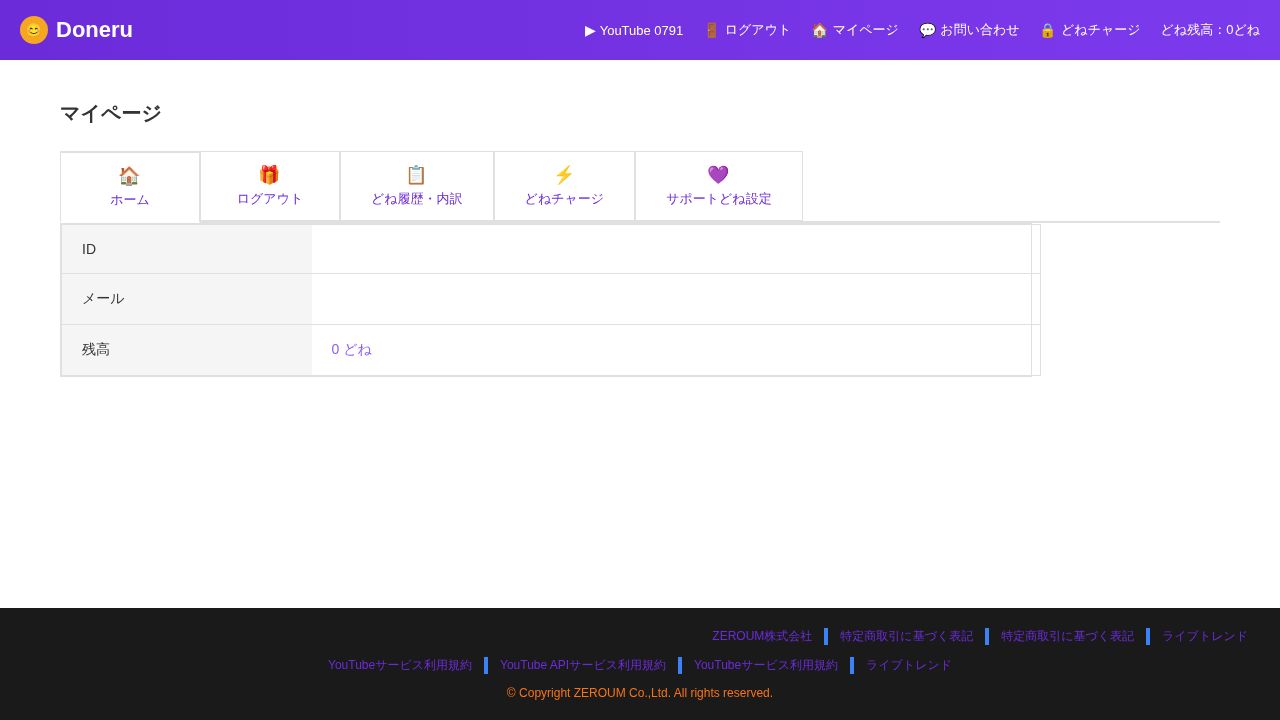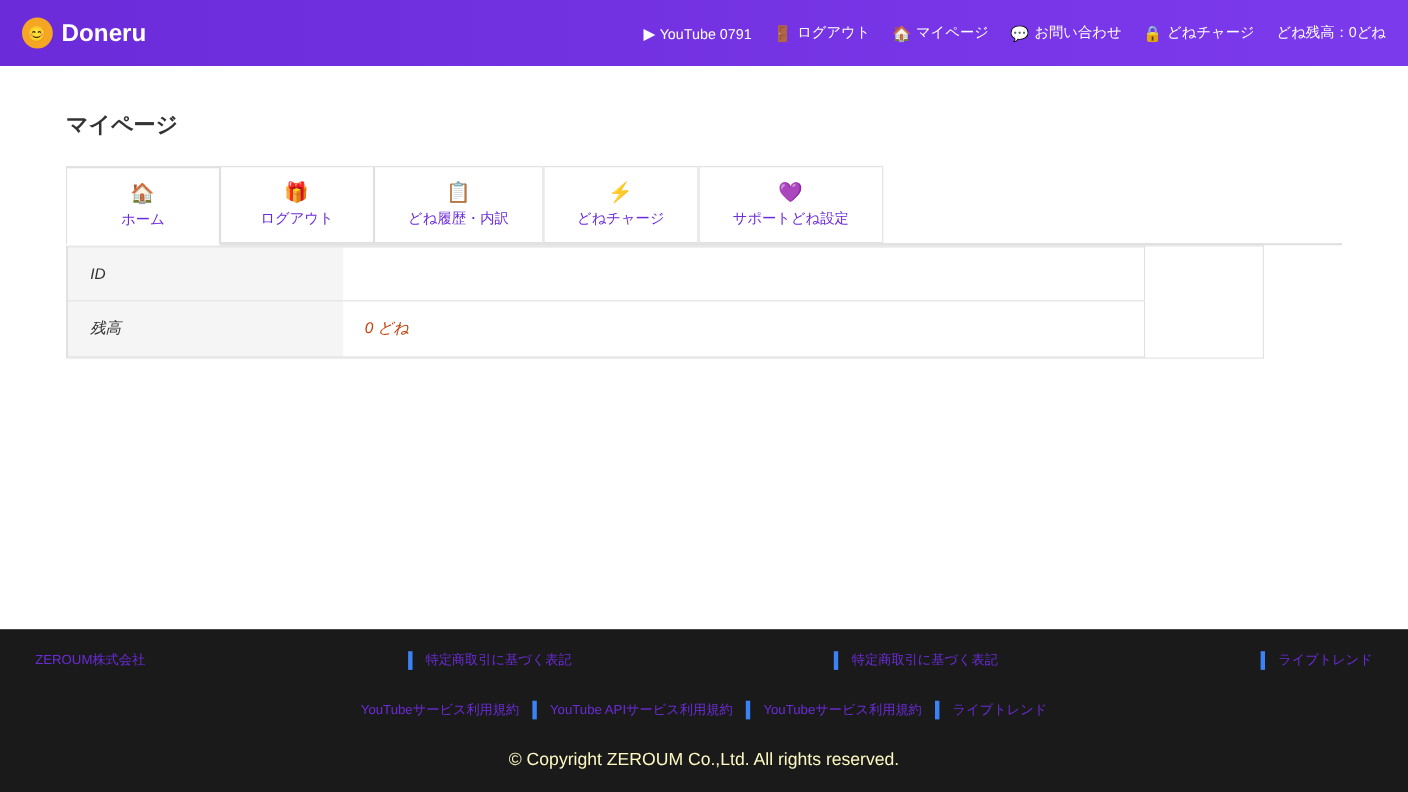--- a/index.html
+++ b/index.html
@@ -98,70 +98,69 @@
     
     .info-table {
       width: 980px;
       border-collapse: collapse;
       border: 1px solid #e0e0e0;
     }
     .info-table tr td {
       padding: 16px 20px;
       border-bottom: 1px solid #e0e0e0;
       font-size: 14px;
-      color: #c2410c;
+      color: #8b5cf6;
     }
     .info-table tr td:first-child {
       background: #f5f5f5;
       width: 250px;
       color: #333;
     }
     .info-table tr:last-child td {
       border-bottom: none;
     }
 
     .table-wrapper {
       border: 1px solid #e0e0e0;
-      width: 1089px;
-      font-style: italic;
+      width: 972px;
     }
 
     
     .footer {
       background: #1a1a1a;
       padding: 20px;
       text-align: center;
       color: #aaa;
       font-size: 12px;
     }
     .footer-links-row {
       display: flex;
-      justify-content: space-between;
+      justify-content: flex-end;
       gap: 0;
-      margin-bottom: 28px;
+      margin-bottom: 12px;
     }
     .footer-link {
       color: #6c2bd9;
       text-decoration: none;
       font-size: 12px;
       padding: 0 12px;
       cursor: pointer;
     }
     .footer-link + .footer-link {
       border-left: 4px solid #3b82f6;
     }
     .footer-links-row2 {
       display: flex;
       justify-content: center;
       gap: 0;
-      margin-bottom: 28px;
+      margin-bottom: 12px;
     }
     .footer-copyright {
-      color: #fef9c3;
-      font-size: 16px;
+      color: #f97316;
+      font-size: 12px;
     }
   </style>
 </head>
 <body>
 
 <header class="header">
   <div class="header-logo">
     <div class="logo-icon">😊</div>
     <span>Doneru</span>
   </div>
@@ -219,20 +218,24 @@
   </div>
 
   <div class="table-wrapper">
     <table class="info-table">
       <tbody>
         <tr>
           <td>ID</td>
           <td></td>
         </tr>
         <tr>
+          <td>メール</td>
+          <td></td>
+        </tr>
+        <tr>
           <td>残高</td>
           <td>0 どね</td>
         </tr>
       </tbody>
     </table>
   </div>
 </main>
 
 <footer class="footer">
   <div class="footer-links-row">

